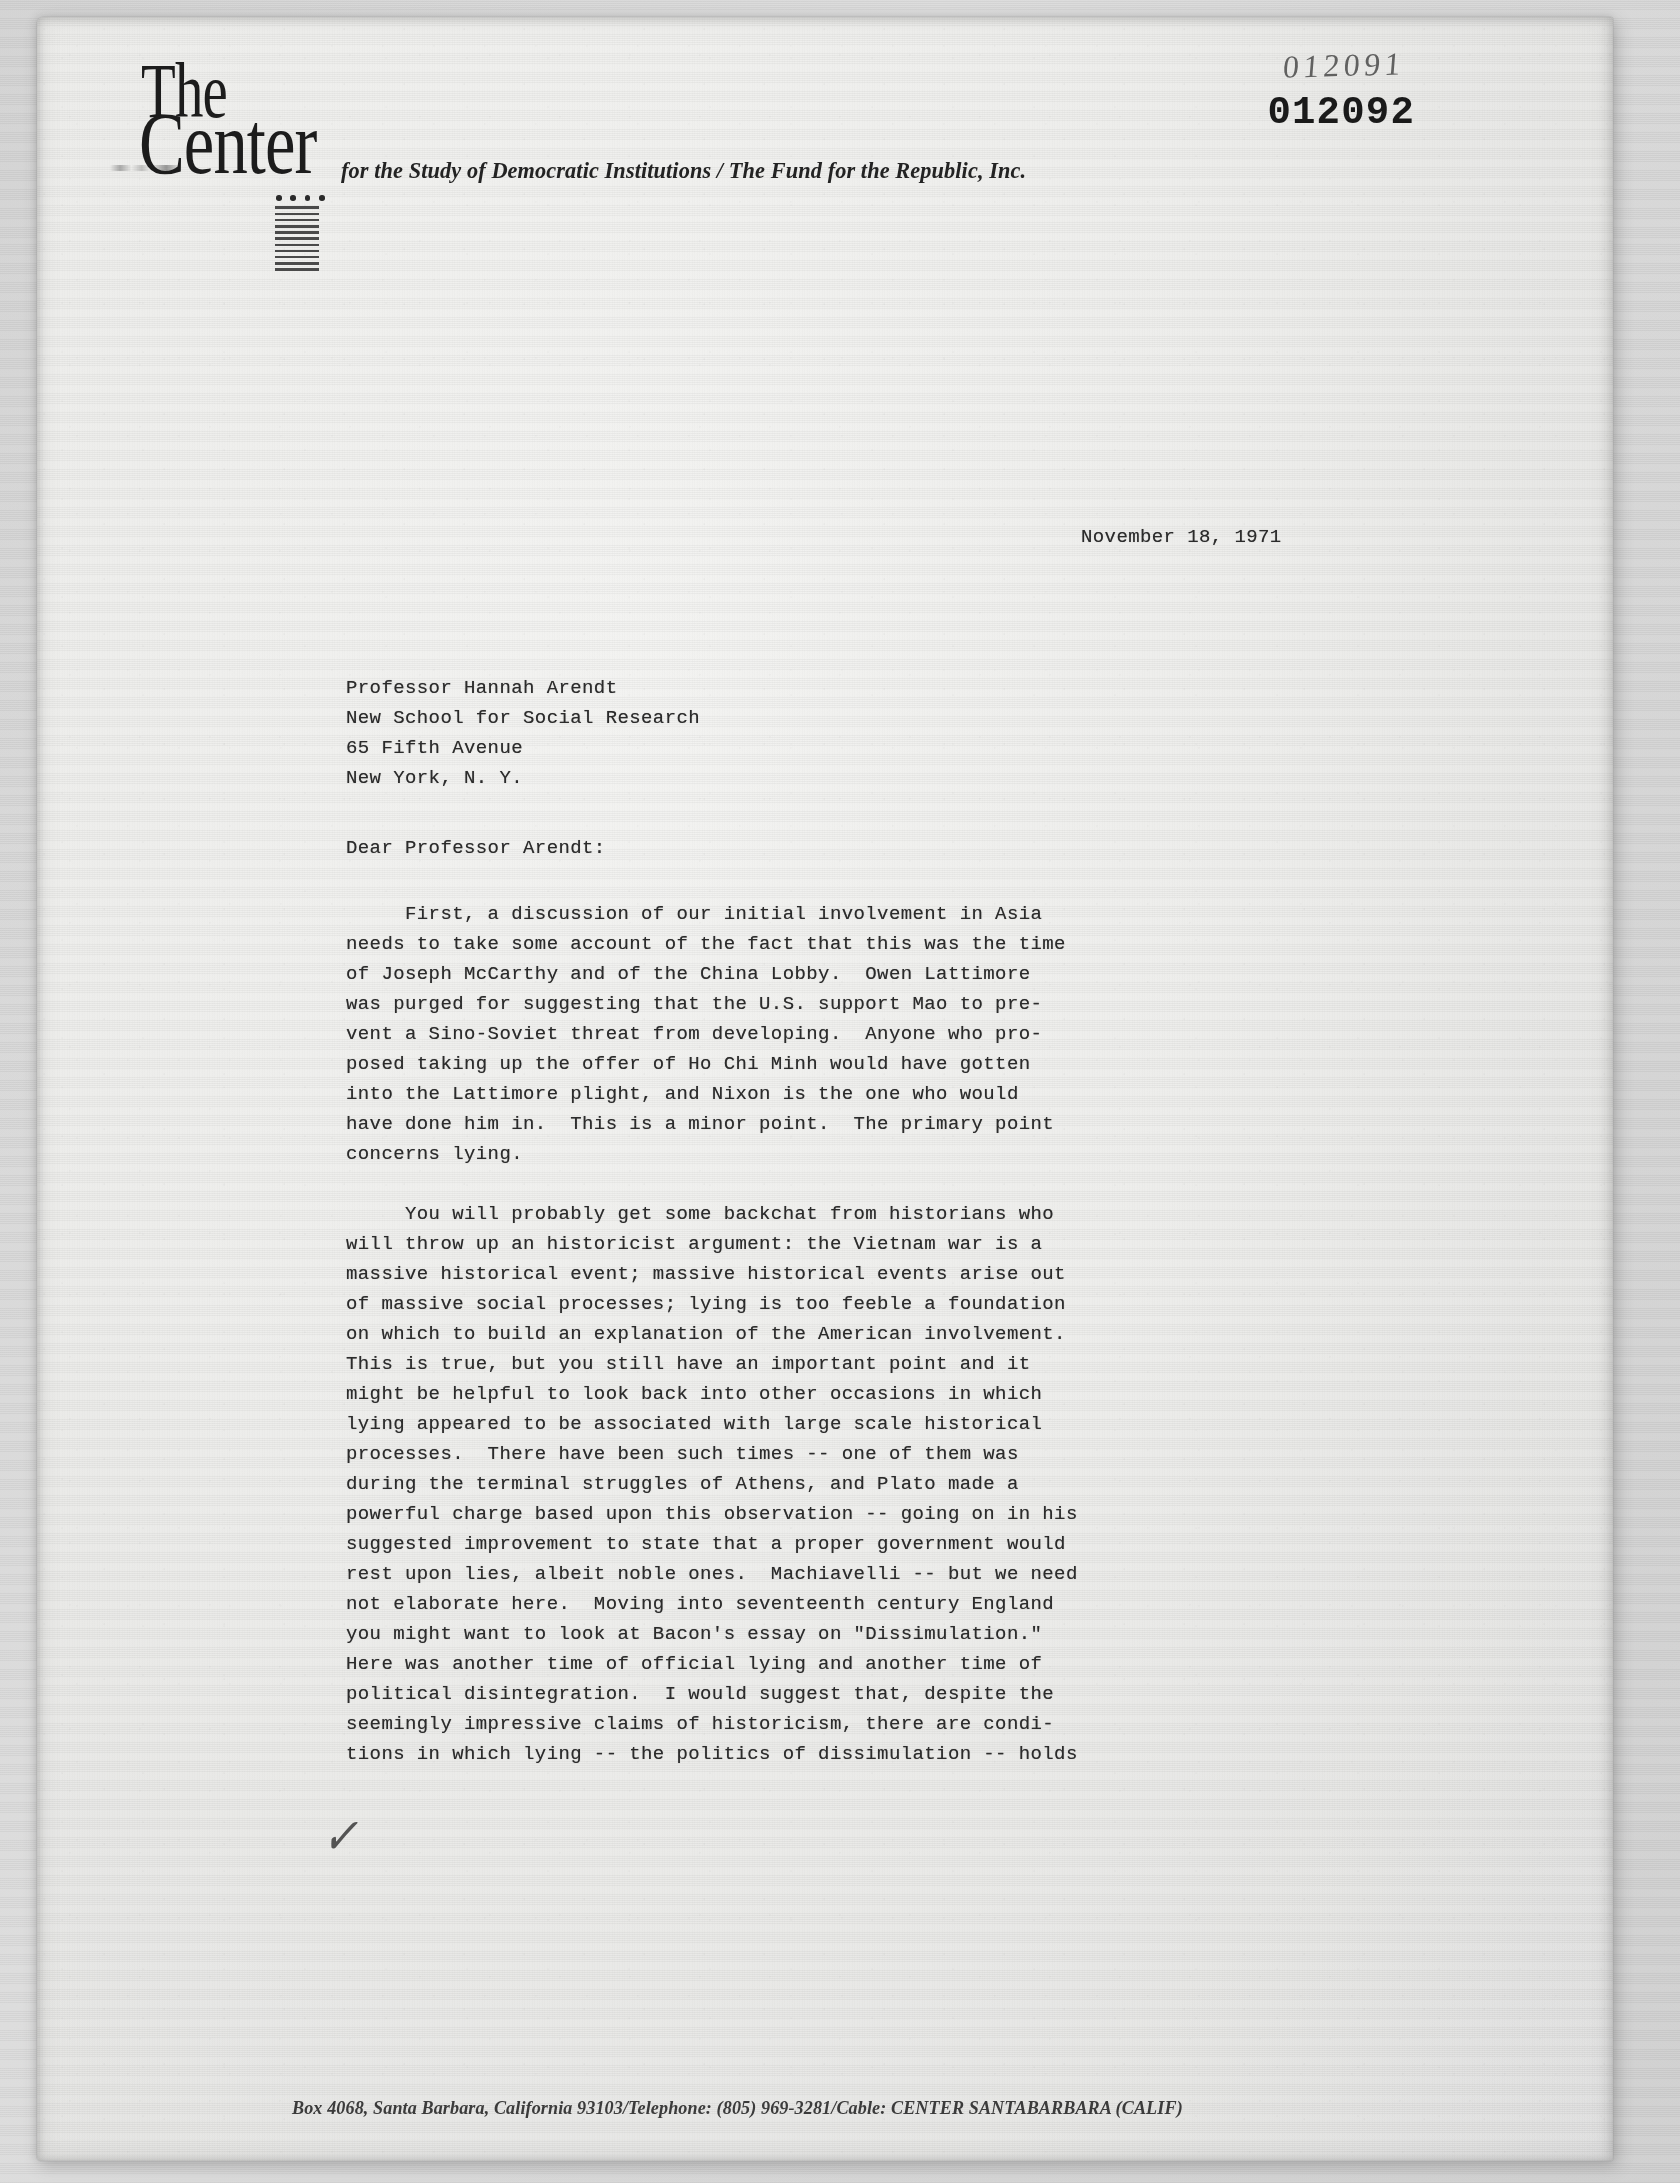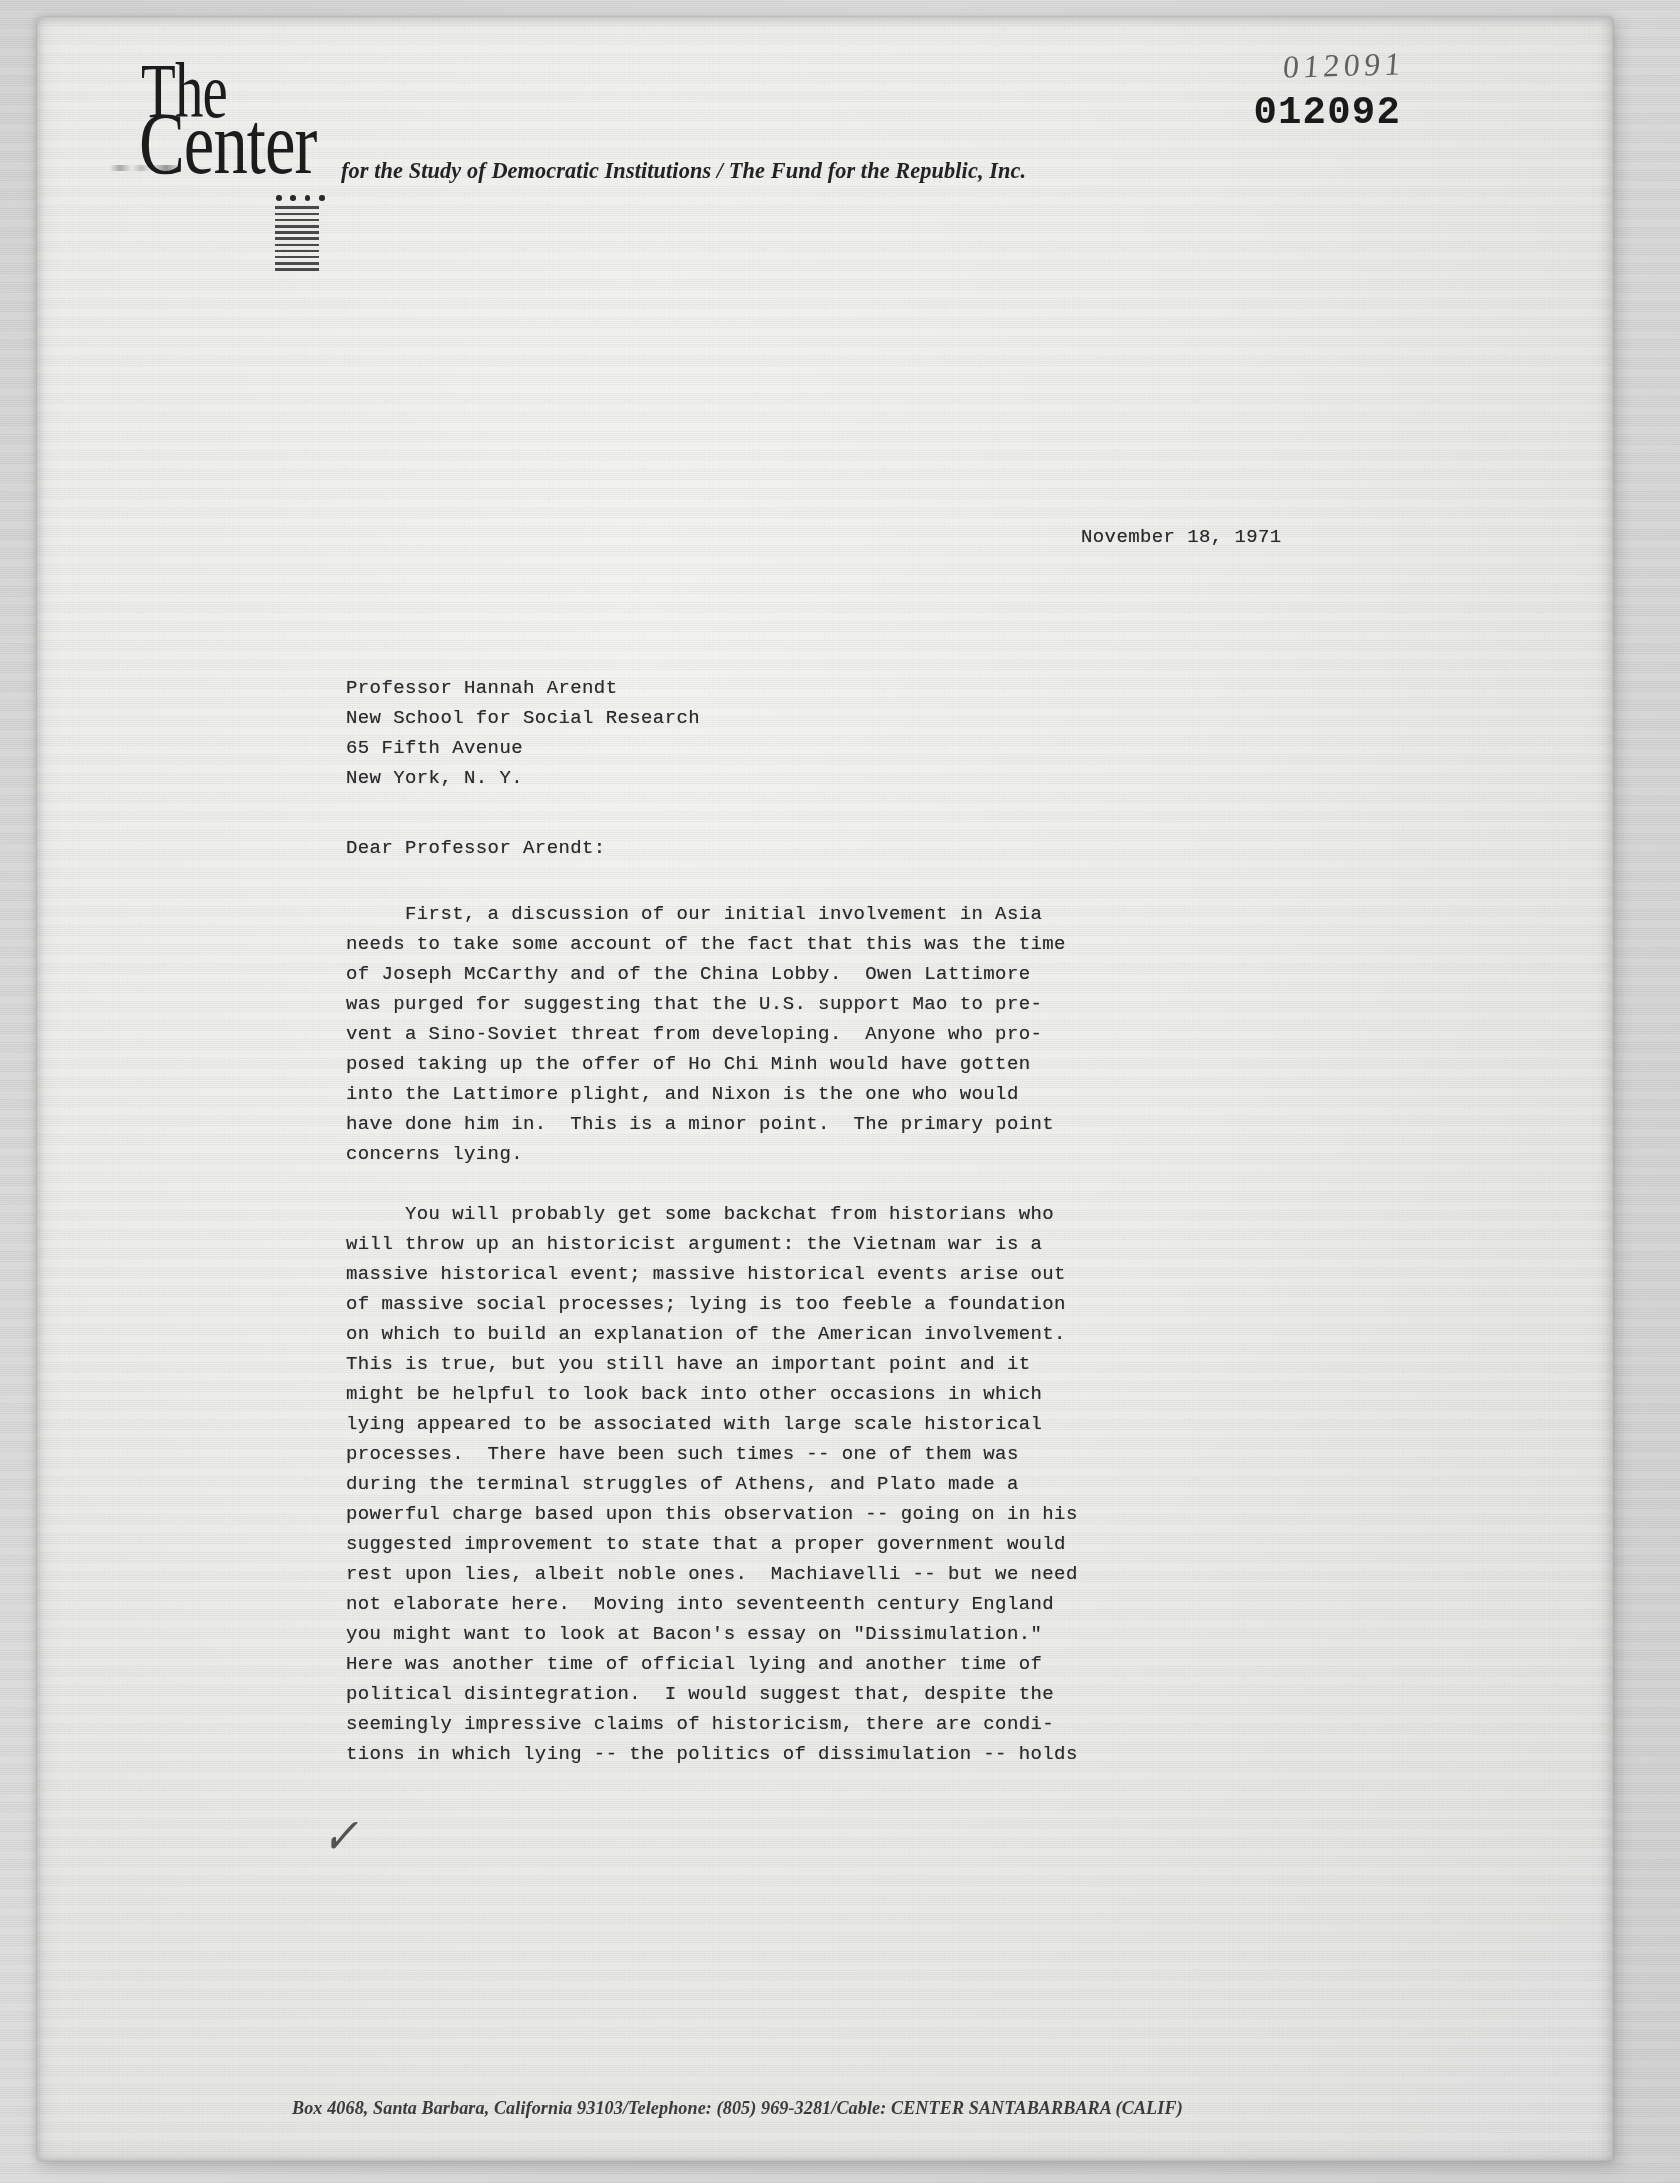--- a/index.html
+++ b/index.html
@@ -145,21 +145,21 @@
     top: 30px;
     font-family: "Liberation Serif", serif;
     font-size: 32px;
     color: #3c3c3c;
     letter-spacing: 4.3px;
     transform: rotate(-1.6deg) skewX(-6deg);
     opacity: 0.78;
   }
   #stamped-number {
     position: absolute;
-    right: 212px;
+    right: 198px;
     top: 74px;
     font-family: "Liberation Mono", monospace;
     font-weight: 700;
     font-size: 39px;
     color: #1a1a1a;
     letter-spacing: 1.2px;
   }
 
   
   #corner-smudge {

